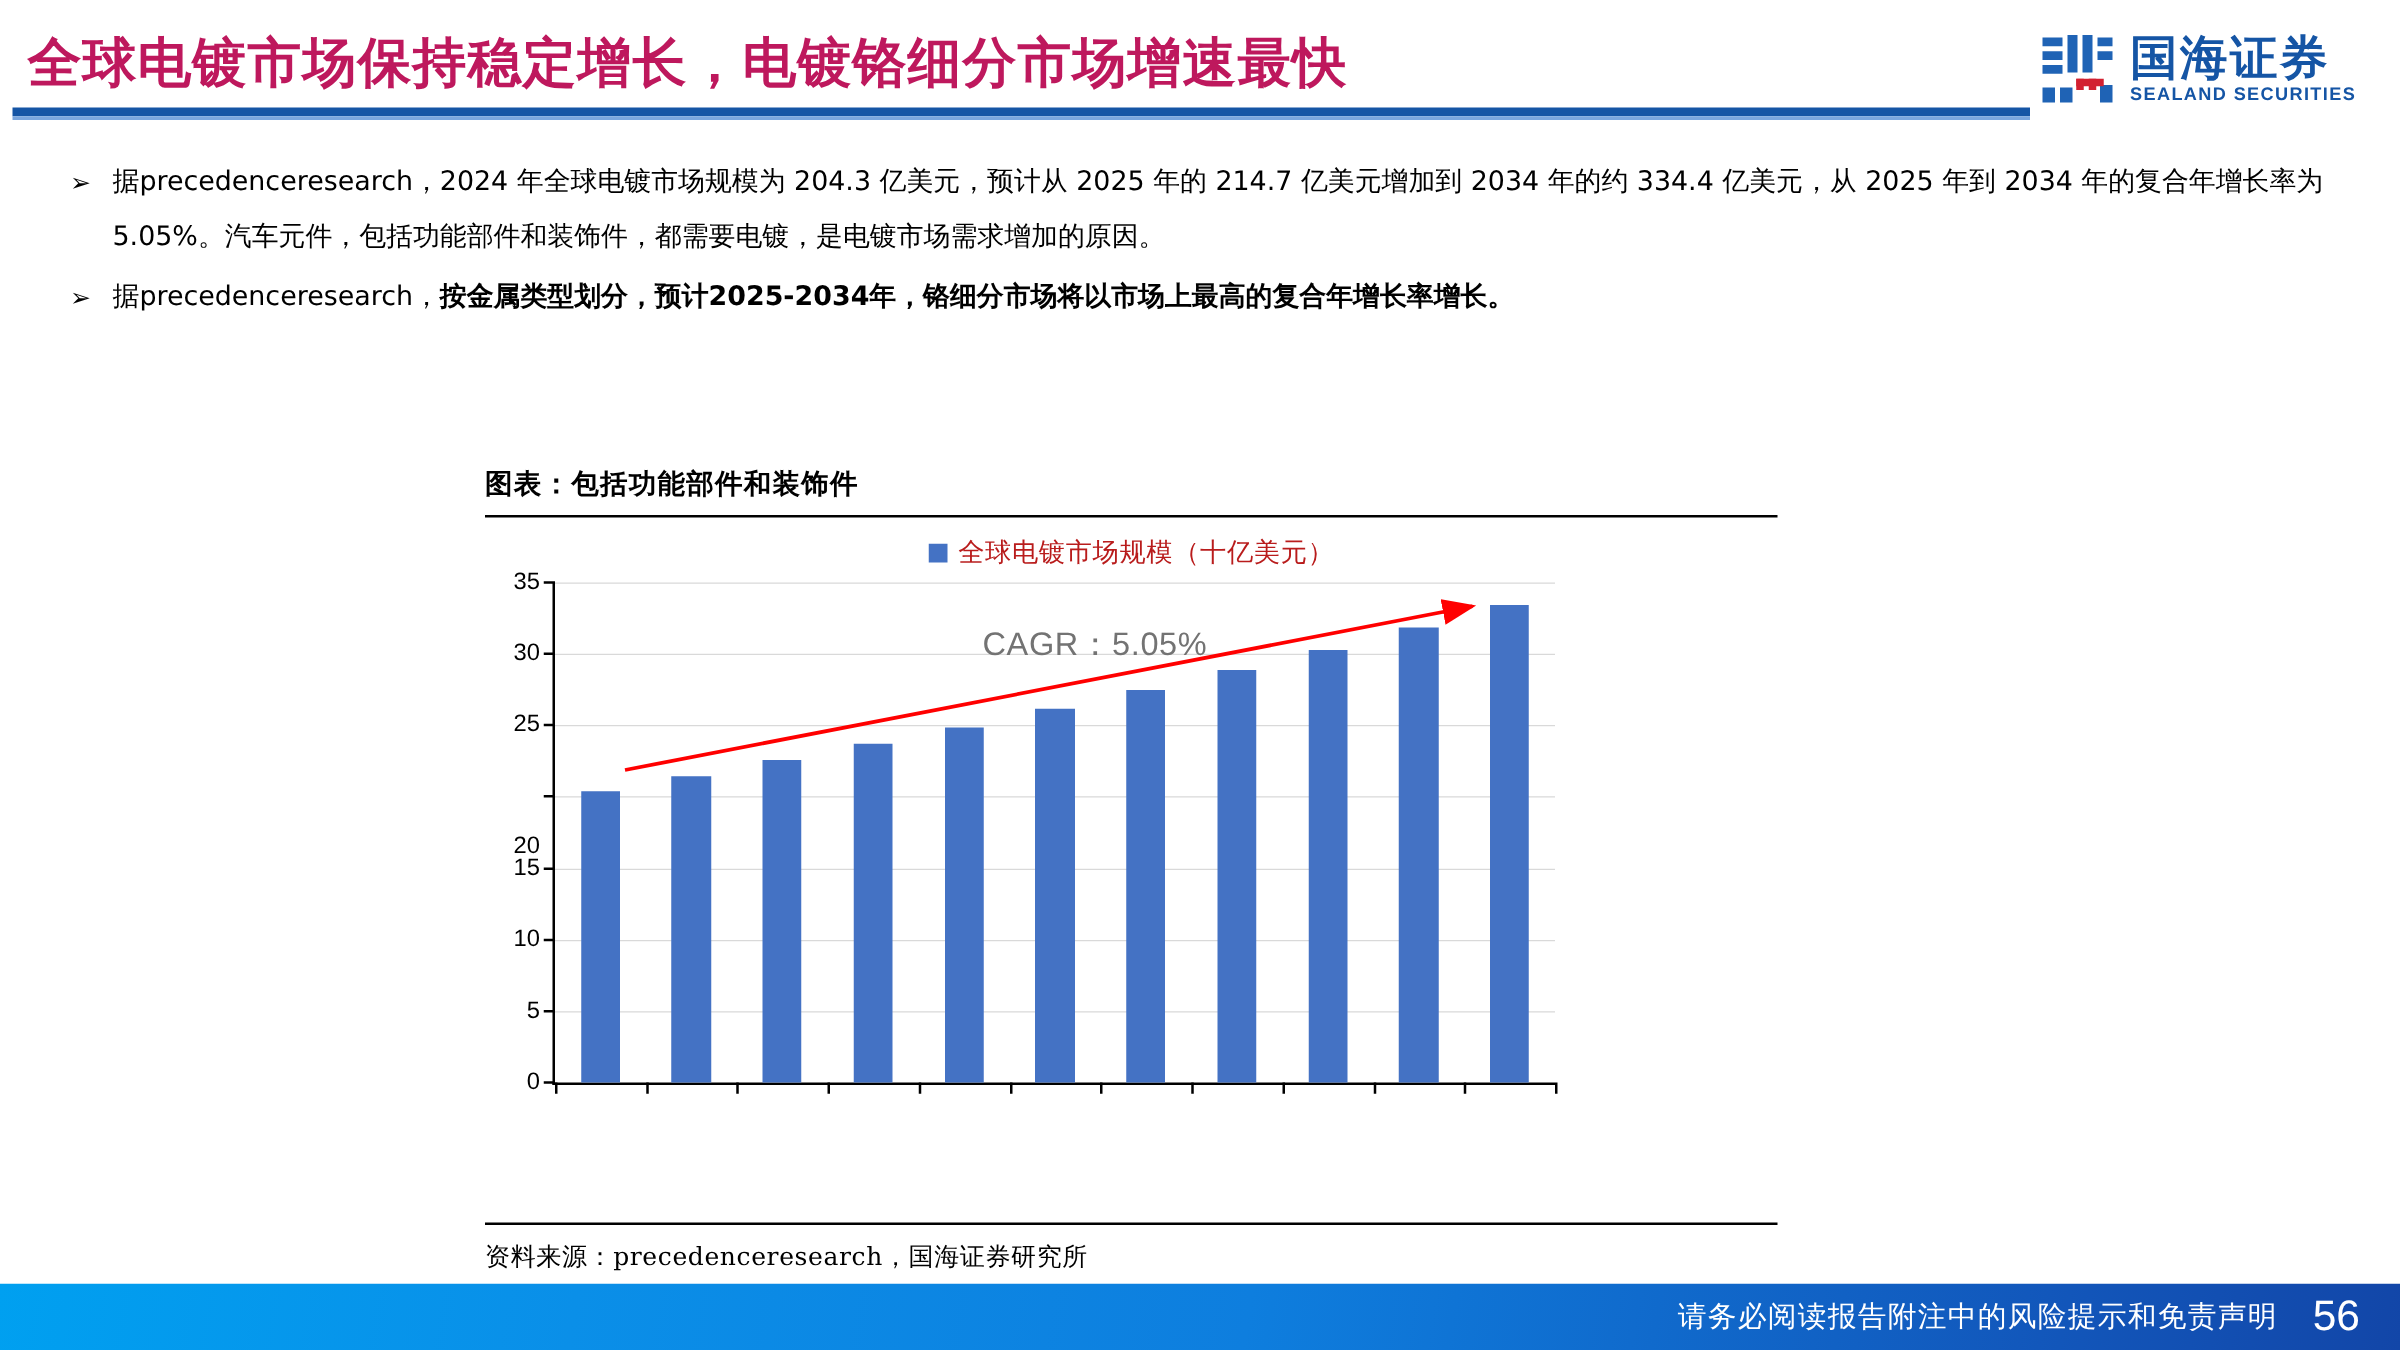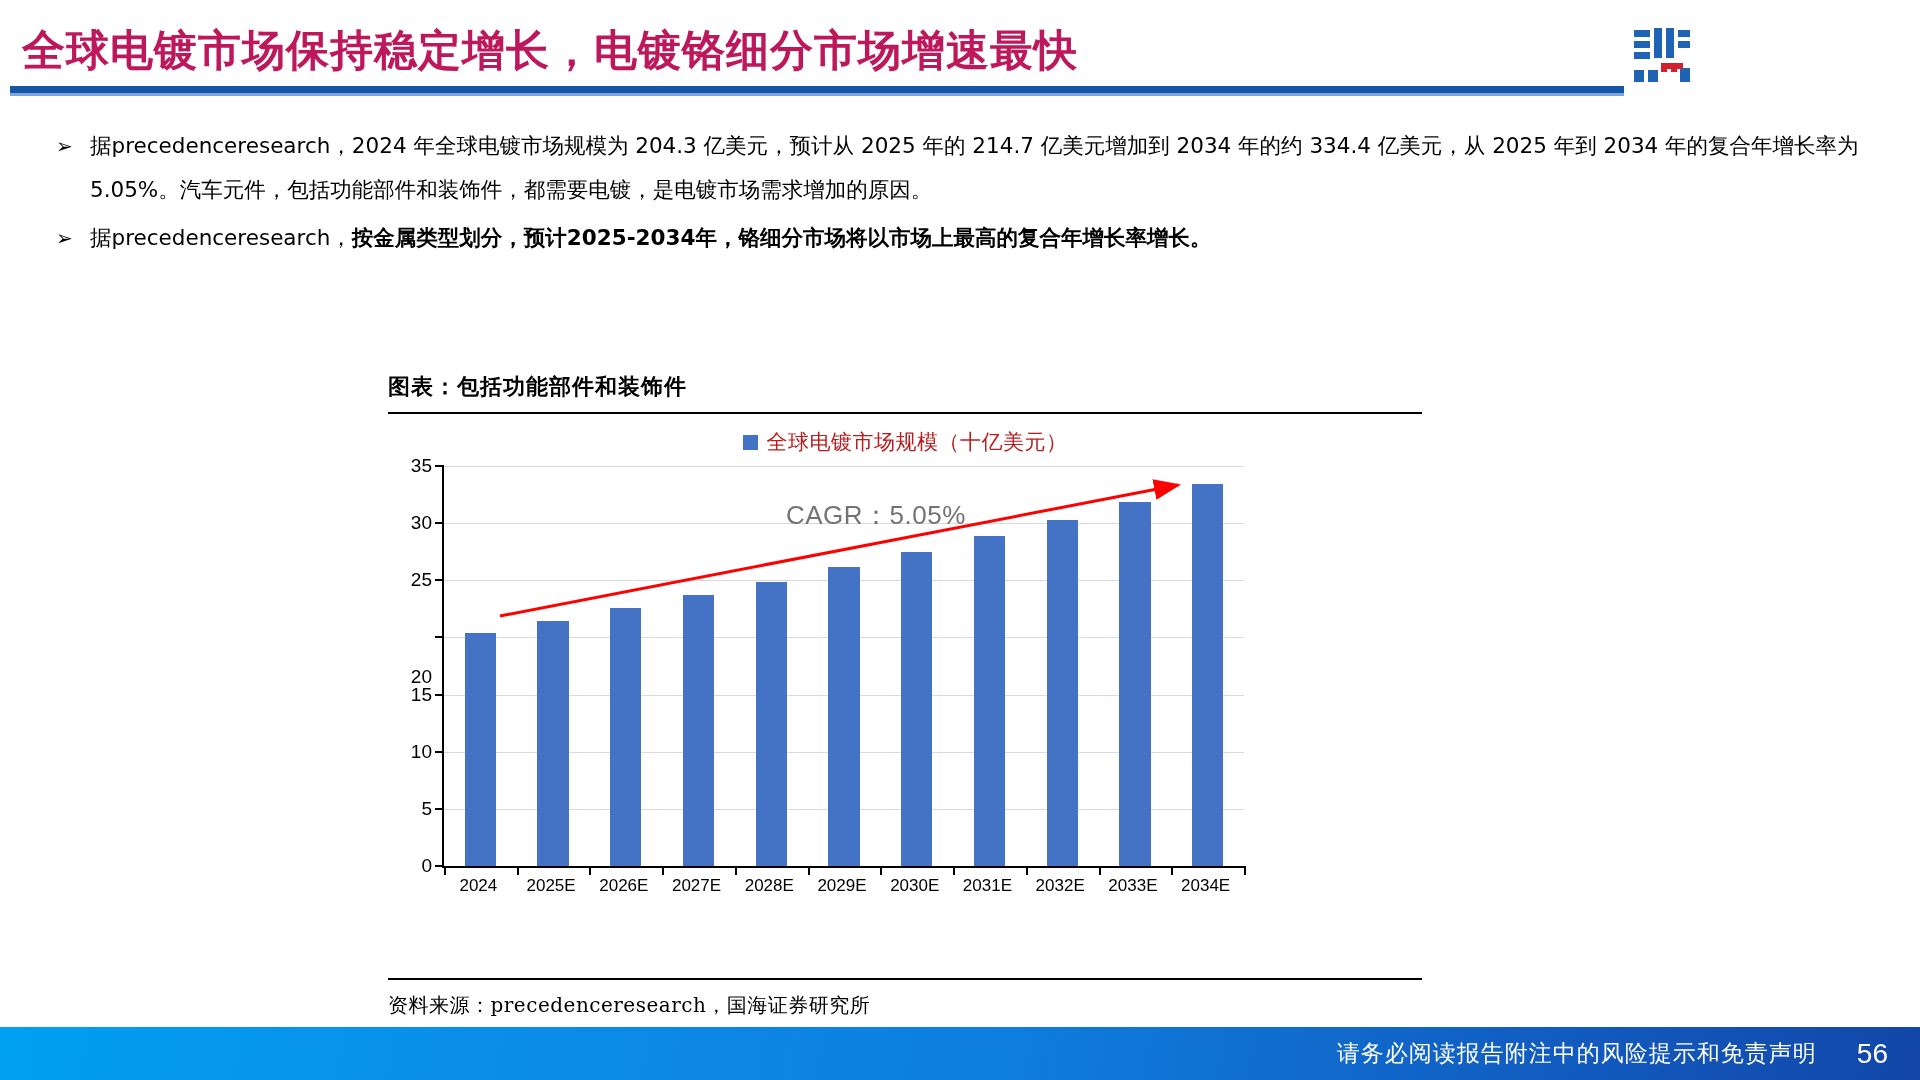--- a/index.html
+++ b/index.html
@@ -301,24 +301,24 @@
     align-items: center;
     justify-content: flex-end;
   }
   #footer-disclaimer {
     font-size: 23px;
     color: #ffffff;
     font-family: "DejaVu Sans", "Liberation Sans", sans-serif;
     letter-spacing: 1px;
   }
   #page-number {
-    font-size: 28px;
+    font-size: 34px;
     color: #ffffff;
     font-family: "Liberation Sans", sans-serif;
-    margin-left: 40px;
+    margin-left: 28px;
     margin-right: 32px;
   }
 </style>
 </head>
 <body>
 
 <div id="slide-header">
   <div id="page-title">全球电镀市场保持稳定增长，电镀铬细分市场增速最快</div>
   <div id="title-rule"></div>
   <div id="title-rule-thin"></div>
@@ -336,20 +336,24 @@
         <path d="M4 46 h10 v12 h-10 z"></path>
         <path d="M18 46 h10 v12 h-10 z"></path>
         <path d="M50 44 h10 v14 h-10 z"></path>
       </g>
       <g fill="#d22030">
         <path d="M31 39 h22 v6 h-22 z"></path>
         <path d="M31 39 h6 v9 h-6 z"></path>
         <path d="M41 39 h6 v9 h-6 z"></path>
       </g>
     </svg>
+    <div id="brand-wordmark">
+      <div id="brand-cn">国海证券</div>
+      <div id="brand-en">SEALAND SECURITIES</div>
+    </div>
   </div>
 </div>
 
 <div id="bullets">
   <div class="bullet-row">
     <span class="bullet-marker">➢</span>
     <span class="bullet-text">据precedenceresearch，2024 年全球电镀市场规模为 204.3 亿美元，预计从 2025 年的 214.7 亿美元增加到 2034 年的约 334.4 亿美元，从 2025 年到 2034 年的复合年增长率为 5.05%。汽车元件，包括功能部件和装饰件，都需要电镀，是电镀市场需求增加的原因。</span>
   </div>
   <div class="bullet-row">
     <span class="bullet-marker">➢</span>
@@ -416,33 +420,20 @@
           <div class="x-tick-mark" style="left: 218.182px;"></div>
           <div class="x-tick-mark" style="left: 290.909px;"></div>
           <div class="x-tick-mark" style="left: 363.636px;"></div>
           <div class="x-tick-mark" style="left: 436.364px;"></div>
           <div class="x-tick-mark" style="left: 509.091px;"></div>
           <div class="x-tick-mark" style="left: 581.818px;"></div>
           <div class="x-tick-mark" style="left: 654.545px;"></div>
           <div class="x-tick-mark" style="left: 727.273px;"></div>
           <div class="x-tick-mark" style="left: 800px;"></div>
         </div>
-      <div id="x-axis-labels">
-          <div class="x-tick-label" style="left: 36.3636px;">2024</div>
-          <div class="x-tick-label" style="left: 109.091px;">2025E</div>
-          <div class="x-tick-label" style="left: 181.818px;">2026E</div>
-          <div class="x-tick-label" style="left: 254.545px;">2027E</div>
-          <div class="x-tick-label" style="left: 327.273px;">2028E</div>
-          <div class="x-tick-label" style="left: 400px;">2029E</div>
-          <div class="x-tick-label" style="left: 472.727px;">2030E</div>
-          <div class="x-tick-label" style="left: 545.455px;">2031E</div>
-          <div class="x-tick-label" style="left: 618.182px;">2032E</div>
-          <div class="x-tick-label" style="left: 690.909px;">2033E</div>
-          <div class="x-tick-label" style="left: 763.636px;">2034E</div>
-        </div>
 
       <div id="cagr-label">CAGR：5.05%</div>
 
       <svg id="trend-arrow" viewBox="0 0 1034 460">
         <defs>
           <marker id="arrowhead" markerWidth="9" markerHeight="7" refX="8" refY="3.5" orient="auto">
             <polygon points="0 0, 9 3.5, 0 7" fill="#ff0000"></polygon>
           </marker>
         </defs>
         <line x1="112" y1="150" x2="790" y2="19" stroke="#ff0000" stroke-width="3" marker-end="url(#arrowhead)"></line>

